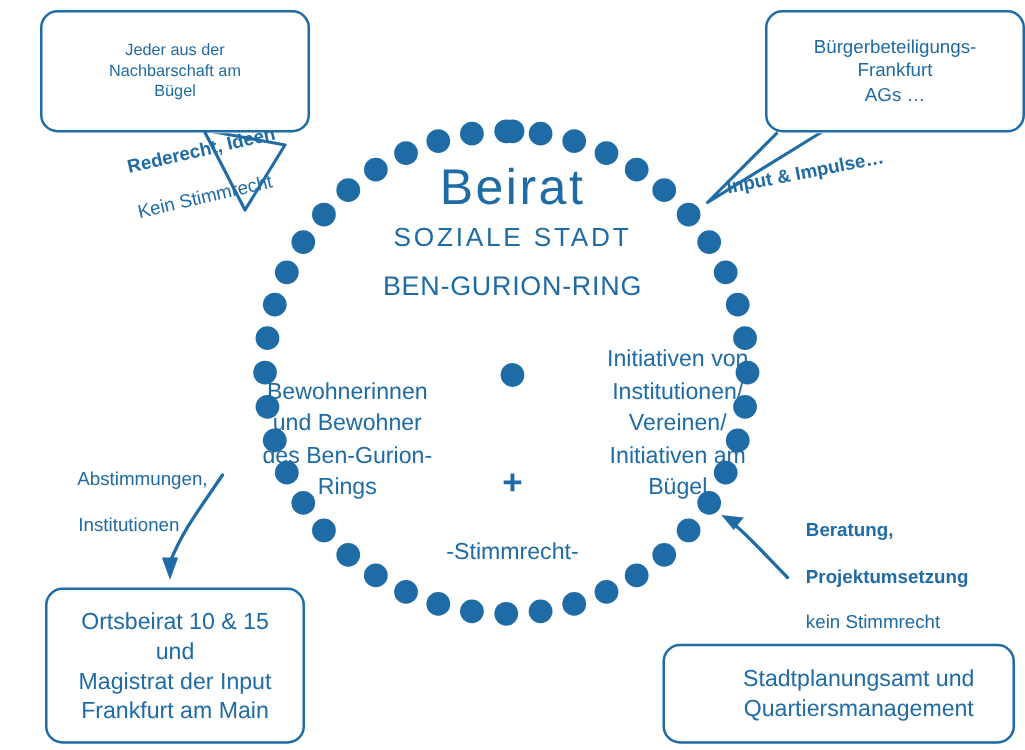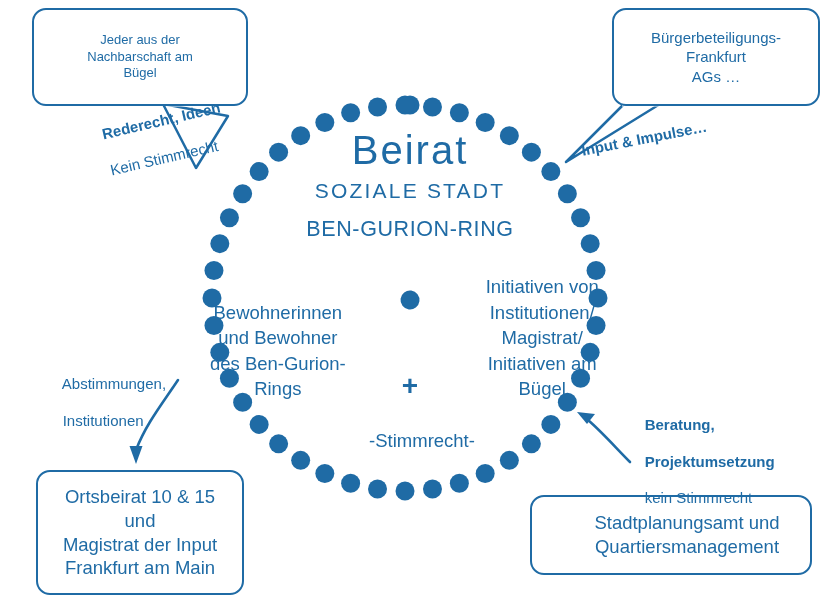--- a/index.html
+++ b/index.html
@@ -61,21 +61,21 @@
   }
   #box-ortsbeirat {
     left: 36px;
     top: 470px;
     width: 208px;
     height: 125px;
     font-size: 18.5px;
   }
   #box-stadtplanungsamt {
     left: 530px;
-    top: 495px;
+    top: 515px;
     width: 282px;
     height: 80px;
     font-size: 18.5px;
     padding-left: 32px;
   }
 
   .edge-label {
     position: absolute;
     color: #1f6ba5;
     z-index: 6;
@@ -164,21 +164,21 @@
     padding-top: 16px;
   }
   #col-right {
     width: 172px;
     font-size: 18.5px;
     line-height: 1.38;
     text-align: center;
   }
   #stimmrecht {
     position: absolute;
-    left: 12px;
+    left: 0;
     top: 310px;
     width: 410px;
     text-align: center;
     font-size: 18.5px;
     color: #1f6ba5;
   }
 </style>
 </head>
 <body>
 
@@ -266,21 +266,21 @@
         <span class="line">Bewohnerinnen</span>
         <span class="line">und Bewohner</span>
         <span class="line">des</span>
         <span class="line">Ben-Gurion-Rings</span>
       </div>
       <div id="plus-sign">+</div>
       <div id="col-right">
         <span class="line">Initiativen</span>
         <span class="line">von</span>
         <span class="line">Institutionen/</span>
-        <span class="line">Magistrat/</span>
+        <span class="line">Vereinen/</span>
         <span class="line">Initiativen</span>
         <span class="line">am Bügel</span>
       </div>
     </div>
 
     <div id="stimmrecht">-Stimmrecht-</div>
   </div>
 
   <div class="callout" id="box-nachbarschaft">
     <span class="line">Jeder aus der</span>

